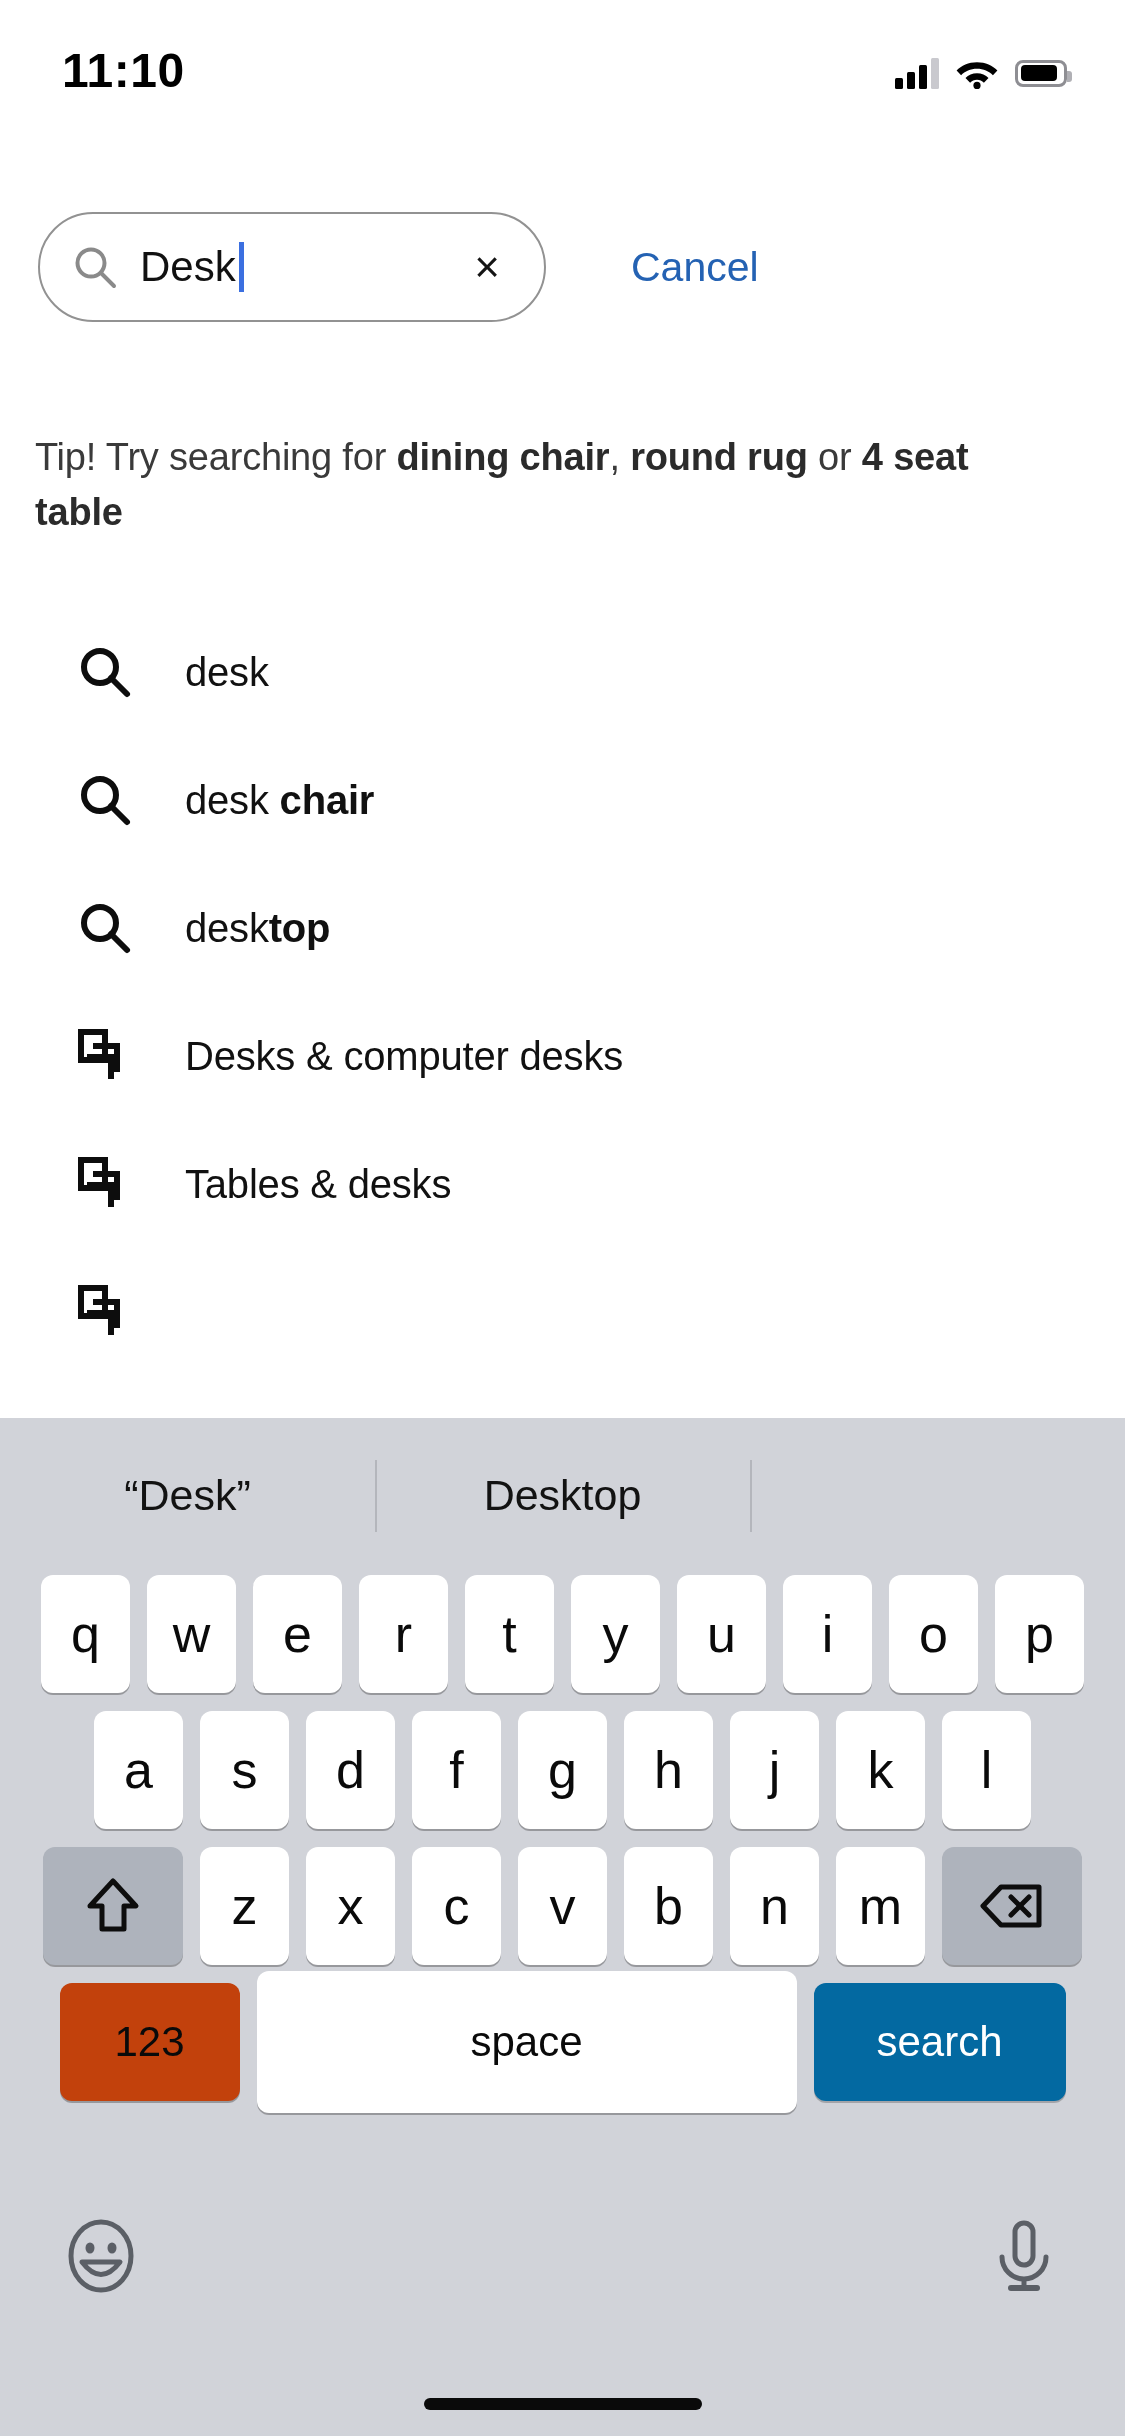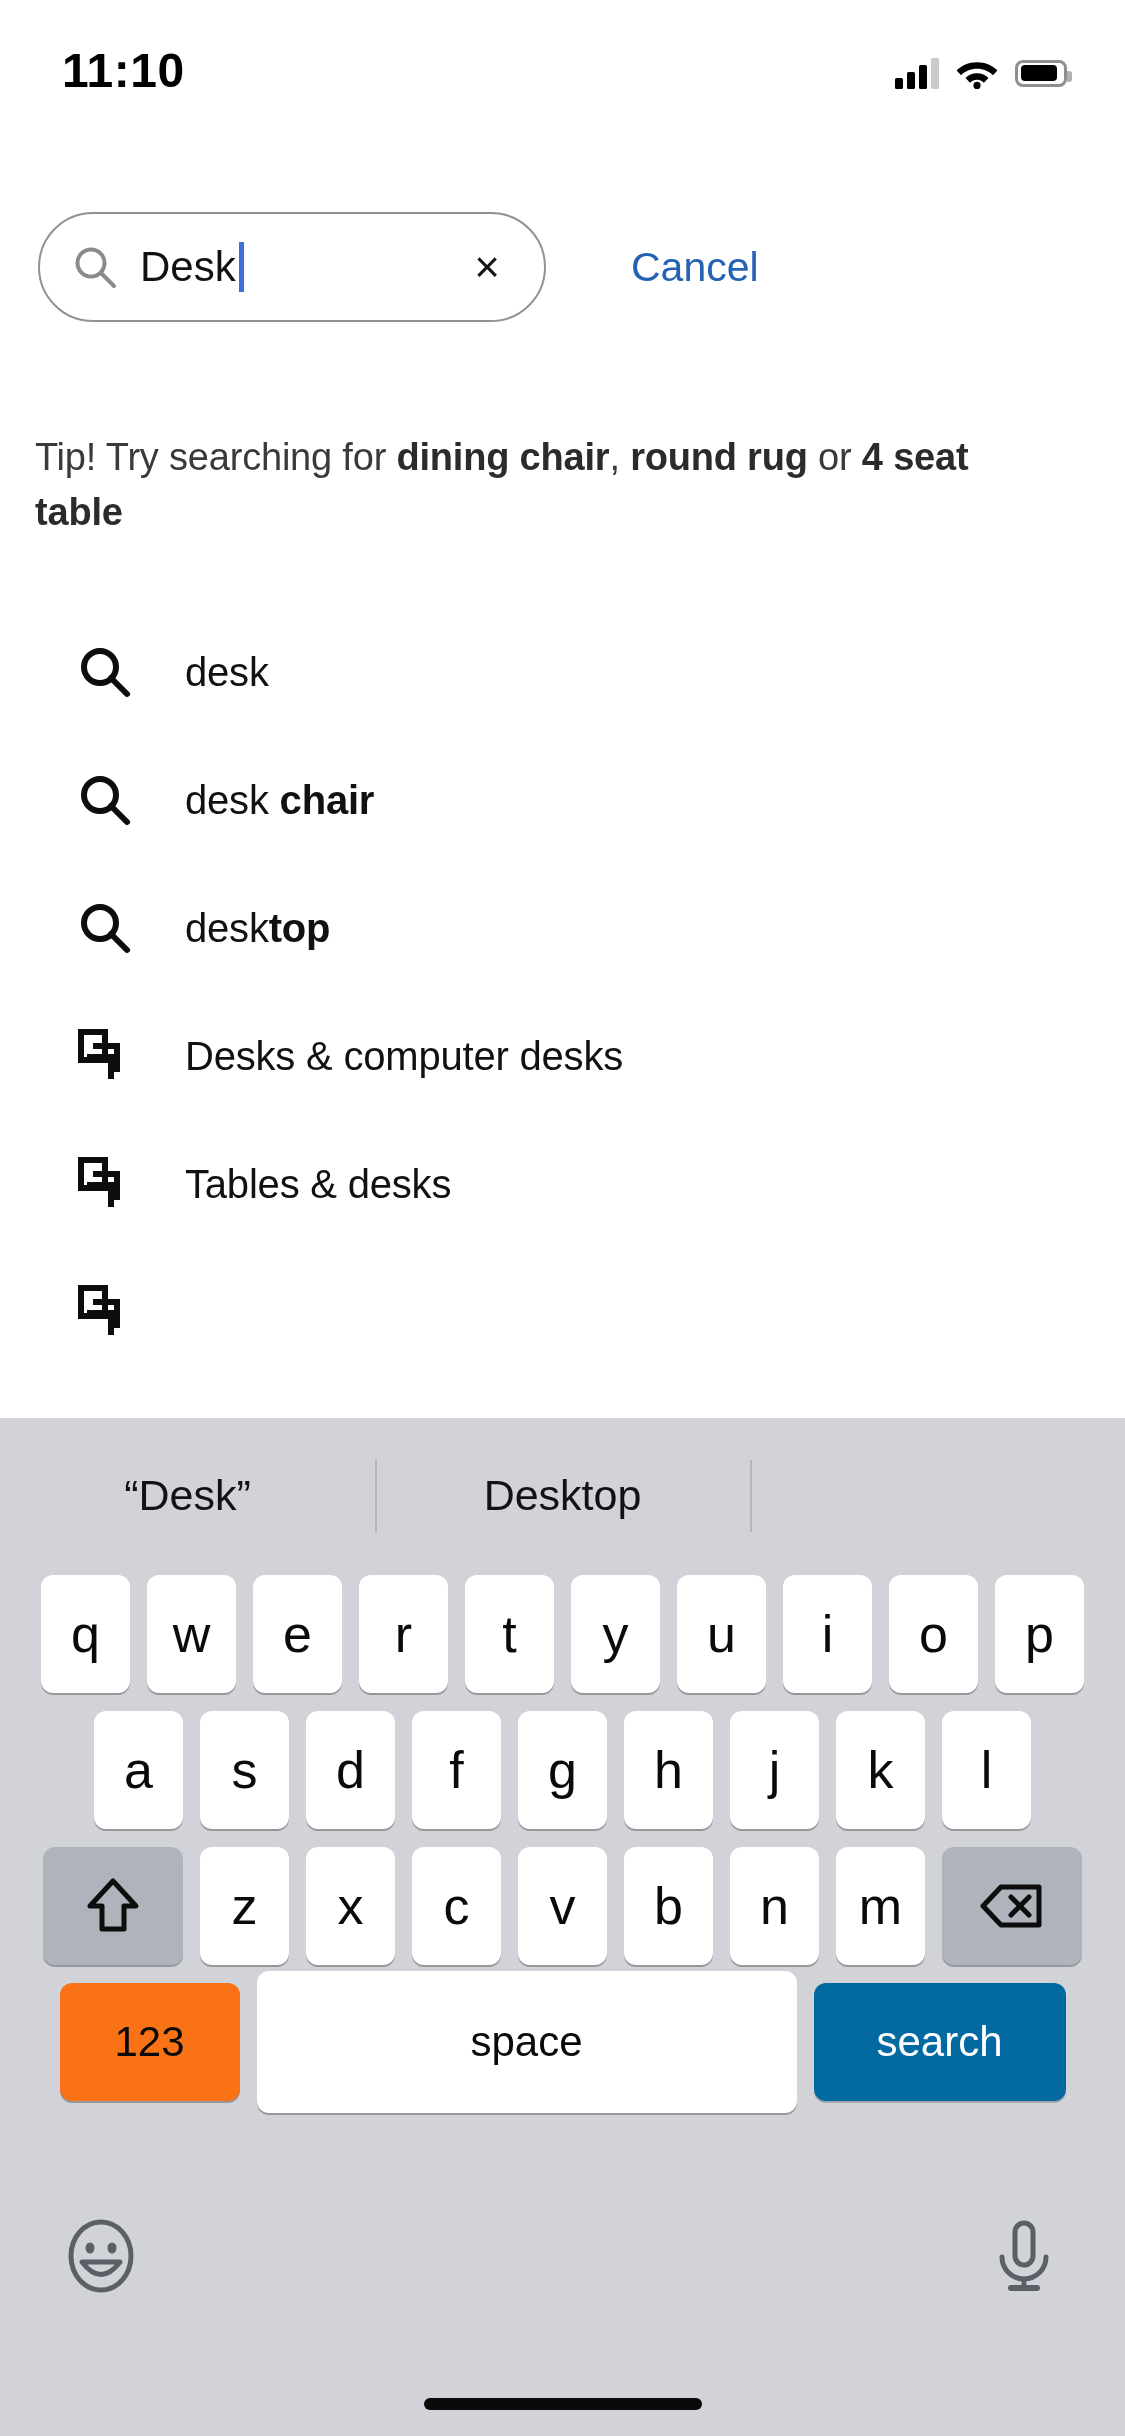--- a/index.html
+++ b/index.html
@@ -116,21 +116,21 @@
     font-size:52px; color:#0a0a0a; font-weight:400;
   }
   .key-letter { width:89px; height:118px; }
   #krow2 .key-letter { width:89px; }
   .key-wide {
     width:140px; height:118px; background:#aeb3bc; box-shadow:0 2px 0 rgba(0,0,0,0.28);
     border-radius:12px; display:flex; align-items:center; justify-content:center;
   }
   .key-wide svg { width:66px; height:66px; display:block; }
   #key-123 {
-    width:180px; height:118px; background:#f97316; border-radius:12px;
+    width:180px; height:118px; background:#c2410c; border-radius:12px;
     box-shadow:0 2px 0 rgba(0,0,0,0.28);
     display:flex; align-items:center; justify-content:center;
     font-size:42px; color:#0a0a0a;
   }
   #key-space {
     width:540px; height:142px; background:#fff; border-radius:12px;
     box-shadow:0 2px 0 rgba(0,0,0,0.28);
     display:flex; align-items:center; justify-content:center;
     font-size:42px; color:#0a0a0a;
   }

